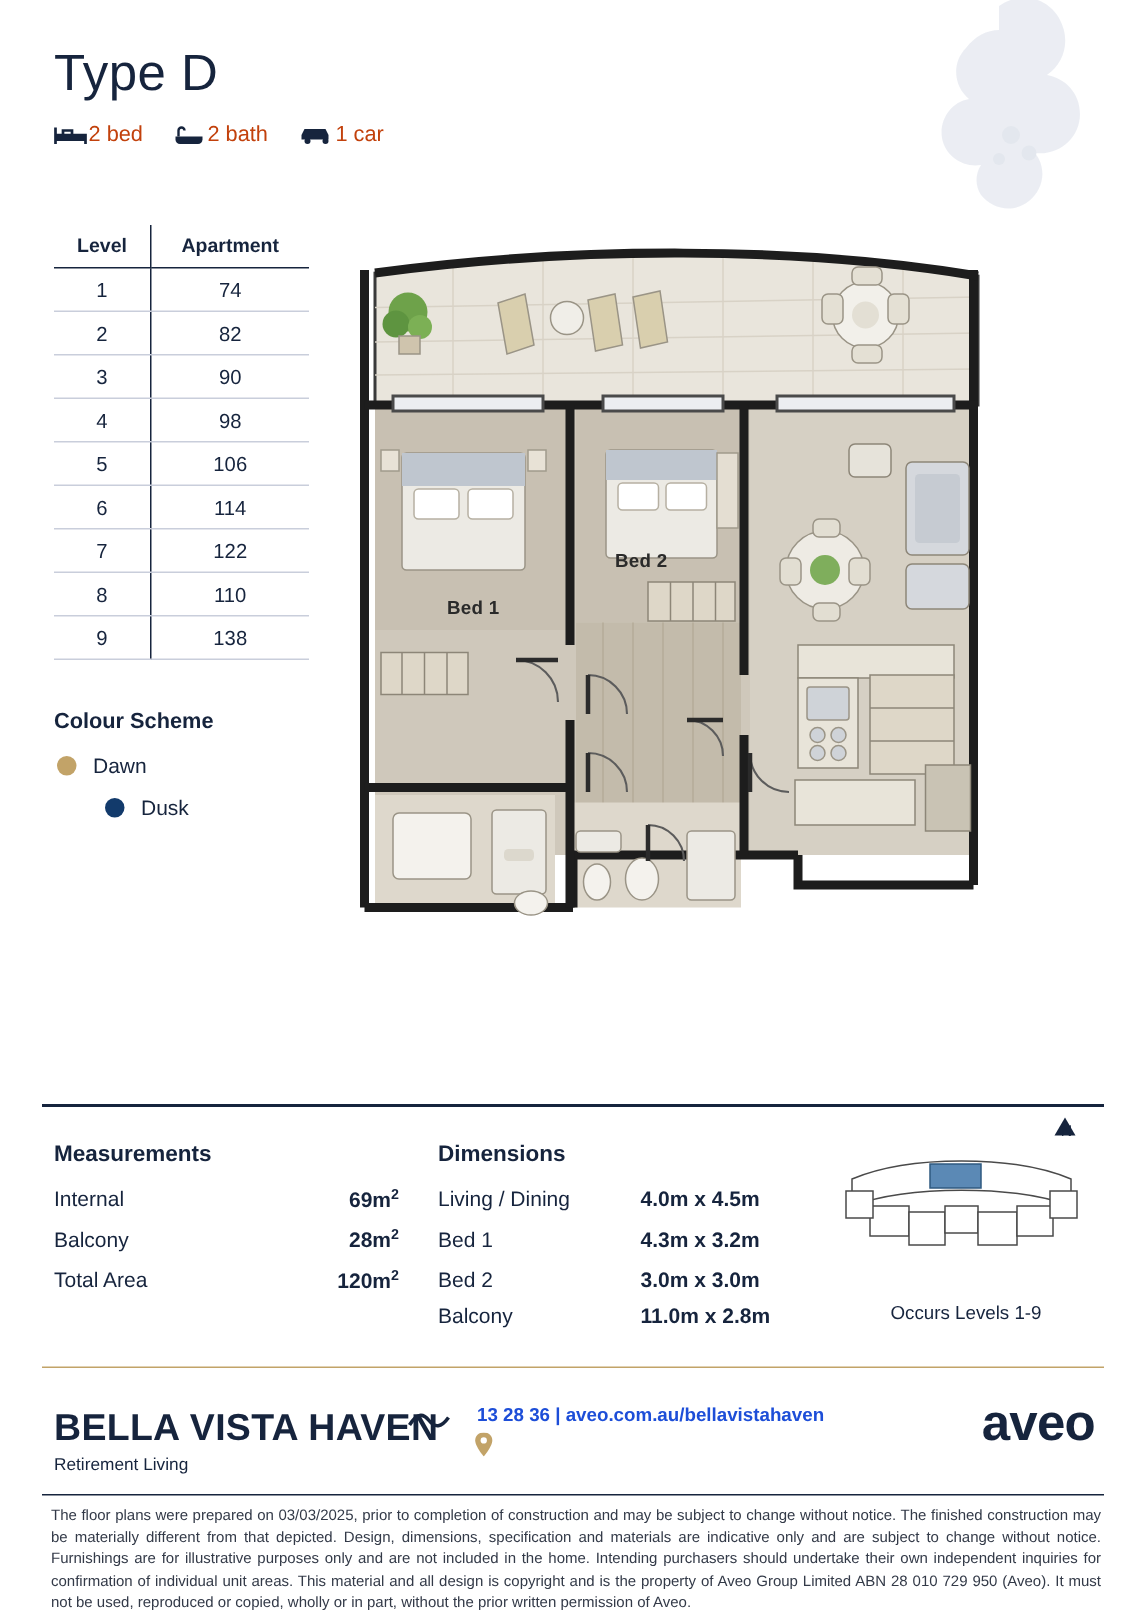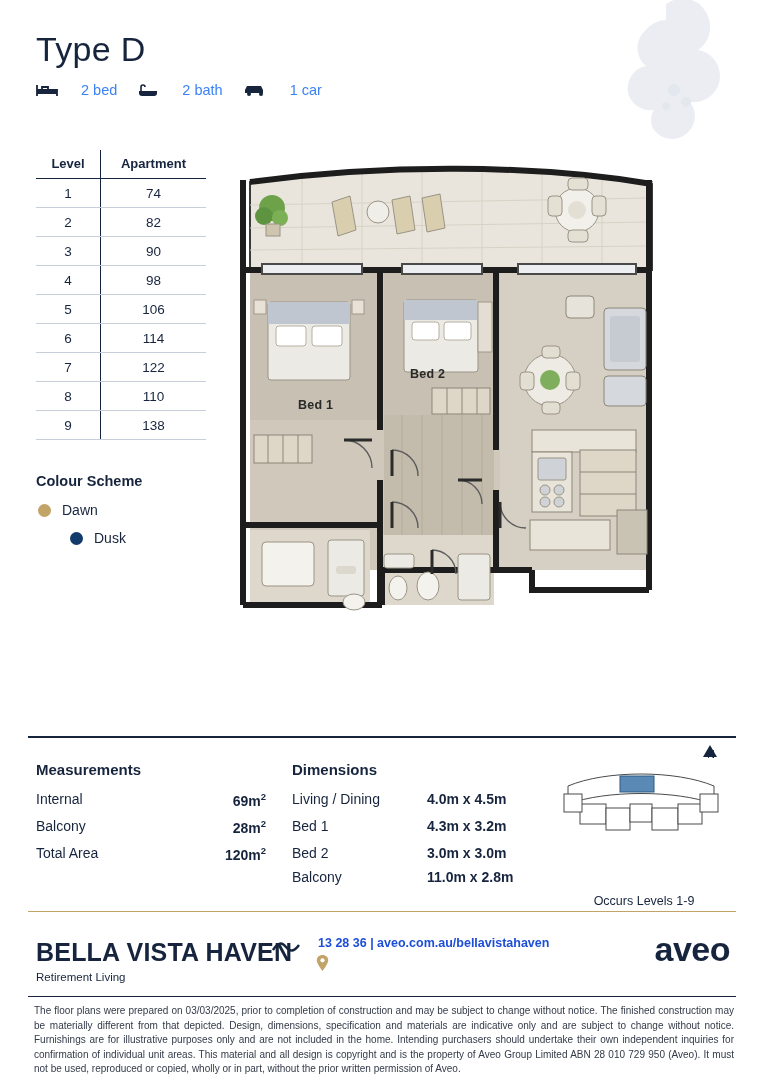--- a/index.html
+++ b/index.html
@@ -9,21 +9,21 @@
     color:#1b2a44;position:relative;overflow:hidden;
   }
   .page{position:relative;width:764px;height:996px;}
 
   
   .title{
     position:absolute;left:36px;top:30px;
     font-size:34px;font-weight:400;letter-spacing:.3px;color:#16243d;
   }
   .specs{position:absolute;left:36px;top:82px;display:flex;align-items:center;gap:20px;}
-  .spec{display:flex;align-items:center;gap:23px;font-size:14.5px;color:#3b82f6;}
+  .spec{display:flex;align-items:center;gap:1px;font-size:14.5px;color:#c2410c;}
   .spec svg{display:block;}
 
   
   .watermark{position:absolute;right:18px;top:-6px;width:140px;height:150px;opacity:.5;}
 
   
   .level-table{position:absolute;left:36px;top:150px;width:170px;}
   .level-table table{border-collapse:collapse;width:170px;}
   .level-table th{
     font-size:13px;font-weight:700;color:#16243d;padding:6px 4px 7px;
@@ -69,21 +69,21 @@
 
   .d-row{left:292px;width:235px;}
   .d-row .v{left:135px;}
   .d1{top:791px;} .d2{top:818px;} .d3{top:845px;} .d4{top:869px;}
 
   .sup{font-size:9.5px;vertical-align:super;}
 
   
   .keyplan{position:absolute;left:556px;top:760px;width:170px;height:80px;}
   .keyplan svg{display:block;}
-  .occurs{position:absolute;left:556px;top:894px;width:176px;text-align:center;font-size:12.5px;color:#16243d;}
+  .occurs{position:absolute;left:556px;top:868px;width:176px;text-align:center;font-size:12.5px;color:#16243d;}
   .north{position:absolute;left:700px;top:748px;font-size:10.5px;color:#16243d;text-align:center;width:22px;}
   .north-tri{position:absolute;left:703px;top:745px;width:0;height:0;
     border-left:7px solid transparent;border-right:7px solid transparent;border-bottom:12px solid #16243d;}
 
   
   .hr-gold{position:absolute;left:28px;top:911px;width:708px;height:1.2px;background:#c2a368;}
   .brand{position:absolute;left:36px;top:938px;font-size:25px;font-weight:700;color:#16243d;letter-spacing:.2px;}
   .brand-sub{position:absolute;left:36px;top:971px;font-size:11.5px;color:#16243d;}
   .wave{position:absolute;left:272px;top:941px;width:28px;height:14px;}
   .contact1{position:absolute;left:318px;top:936px;font-size:12.5px;color:#1d4ed8;font-weight:700;}

